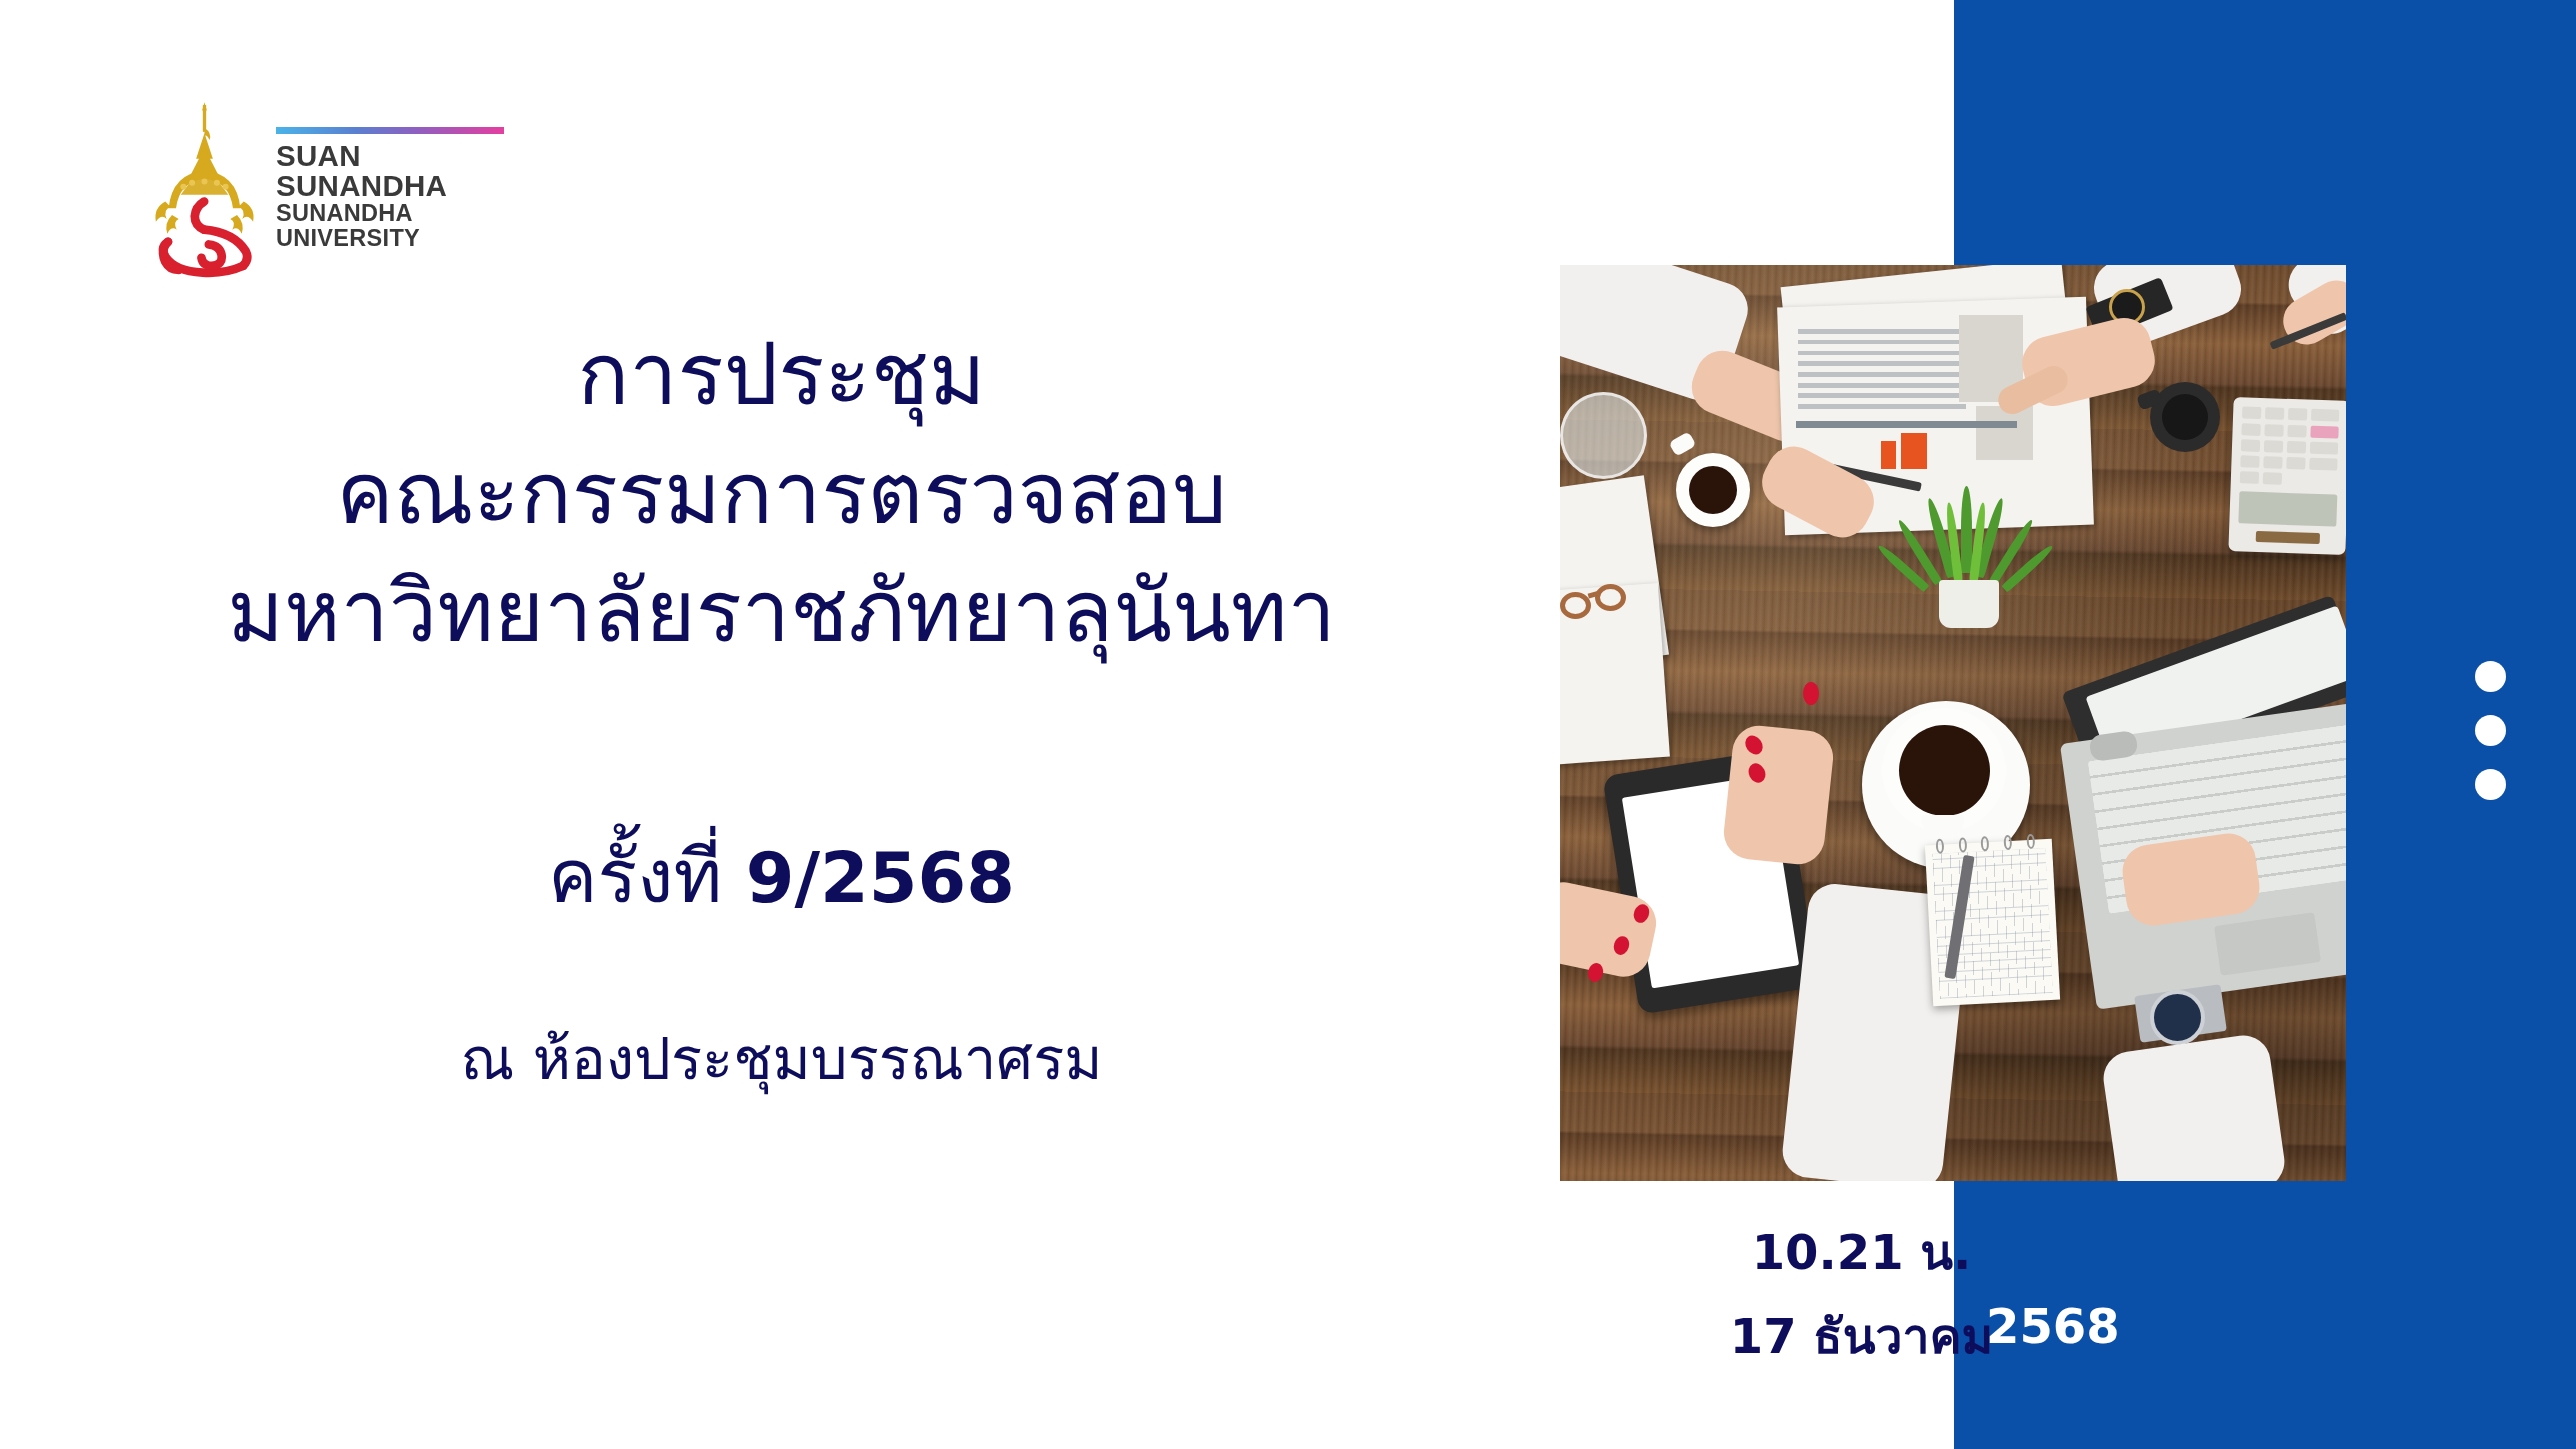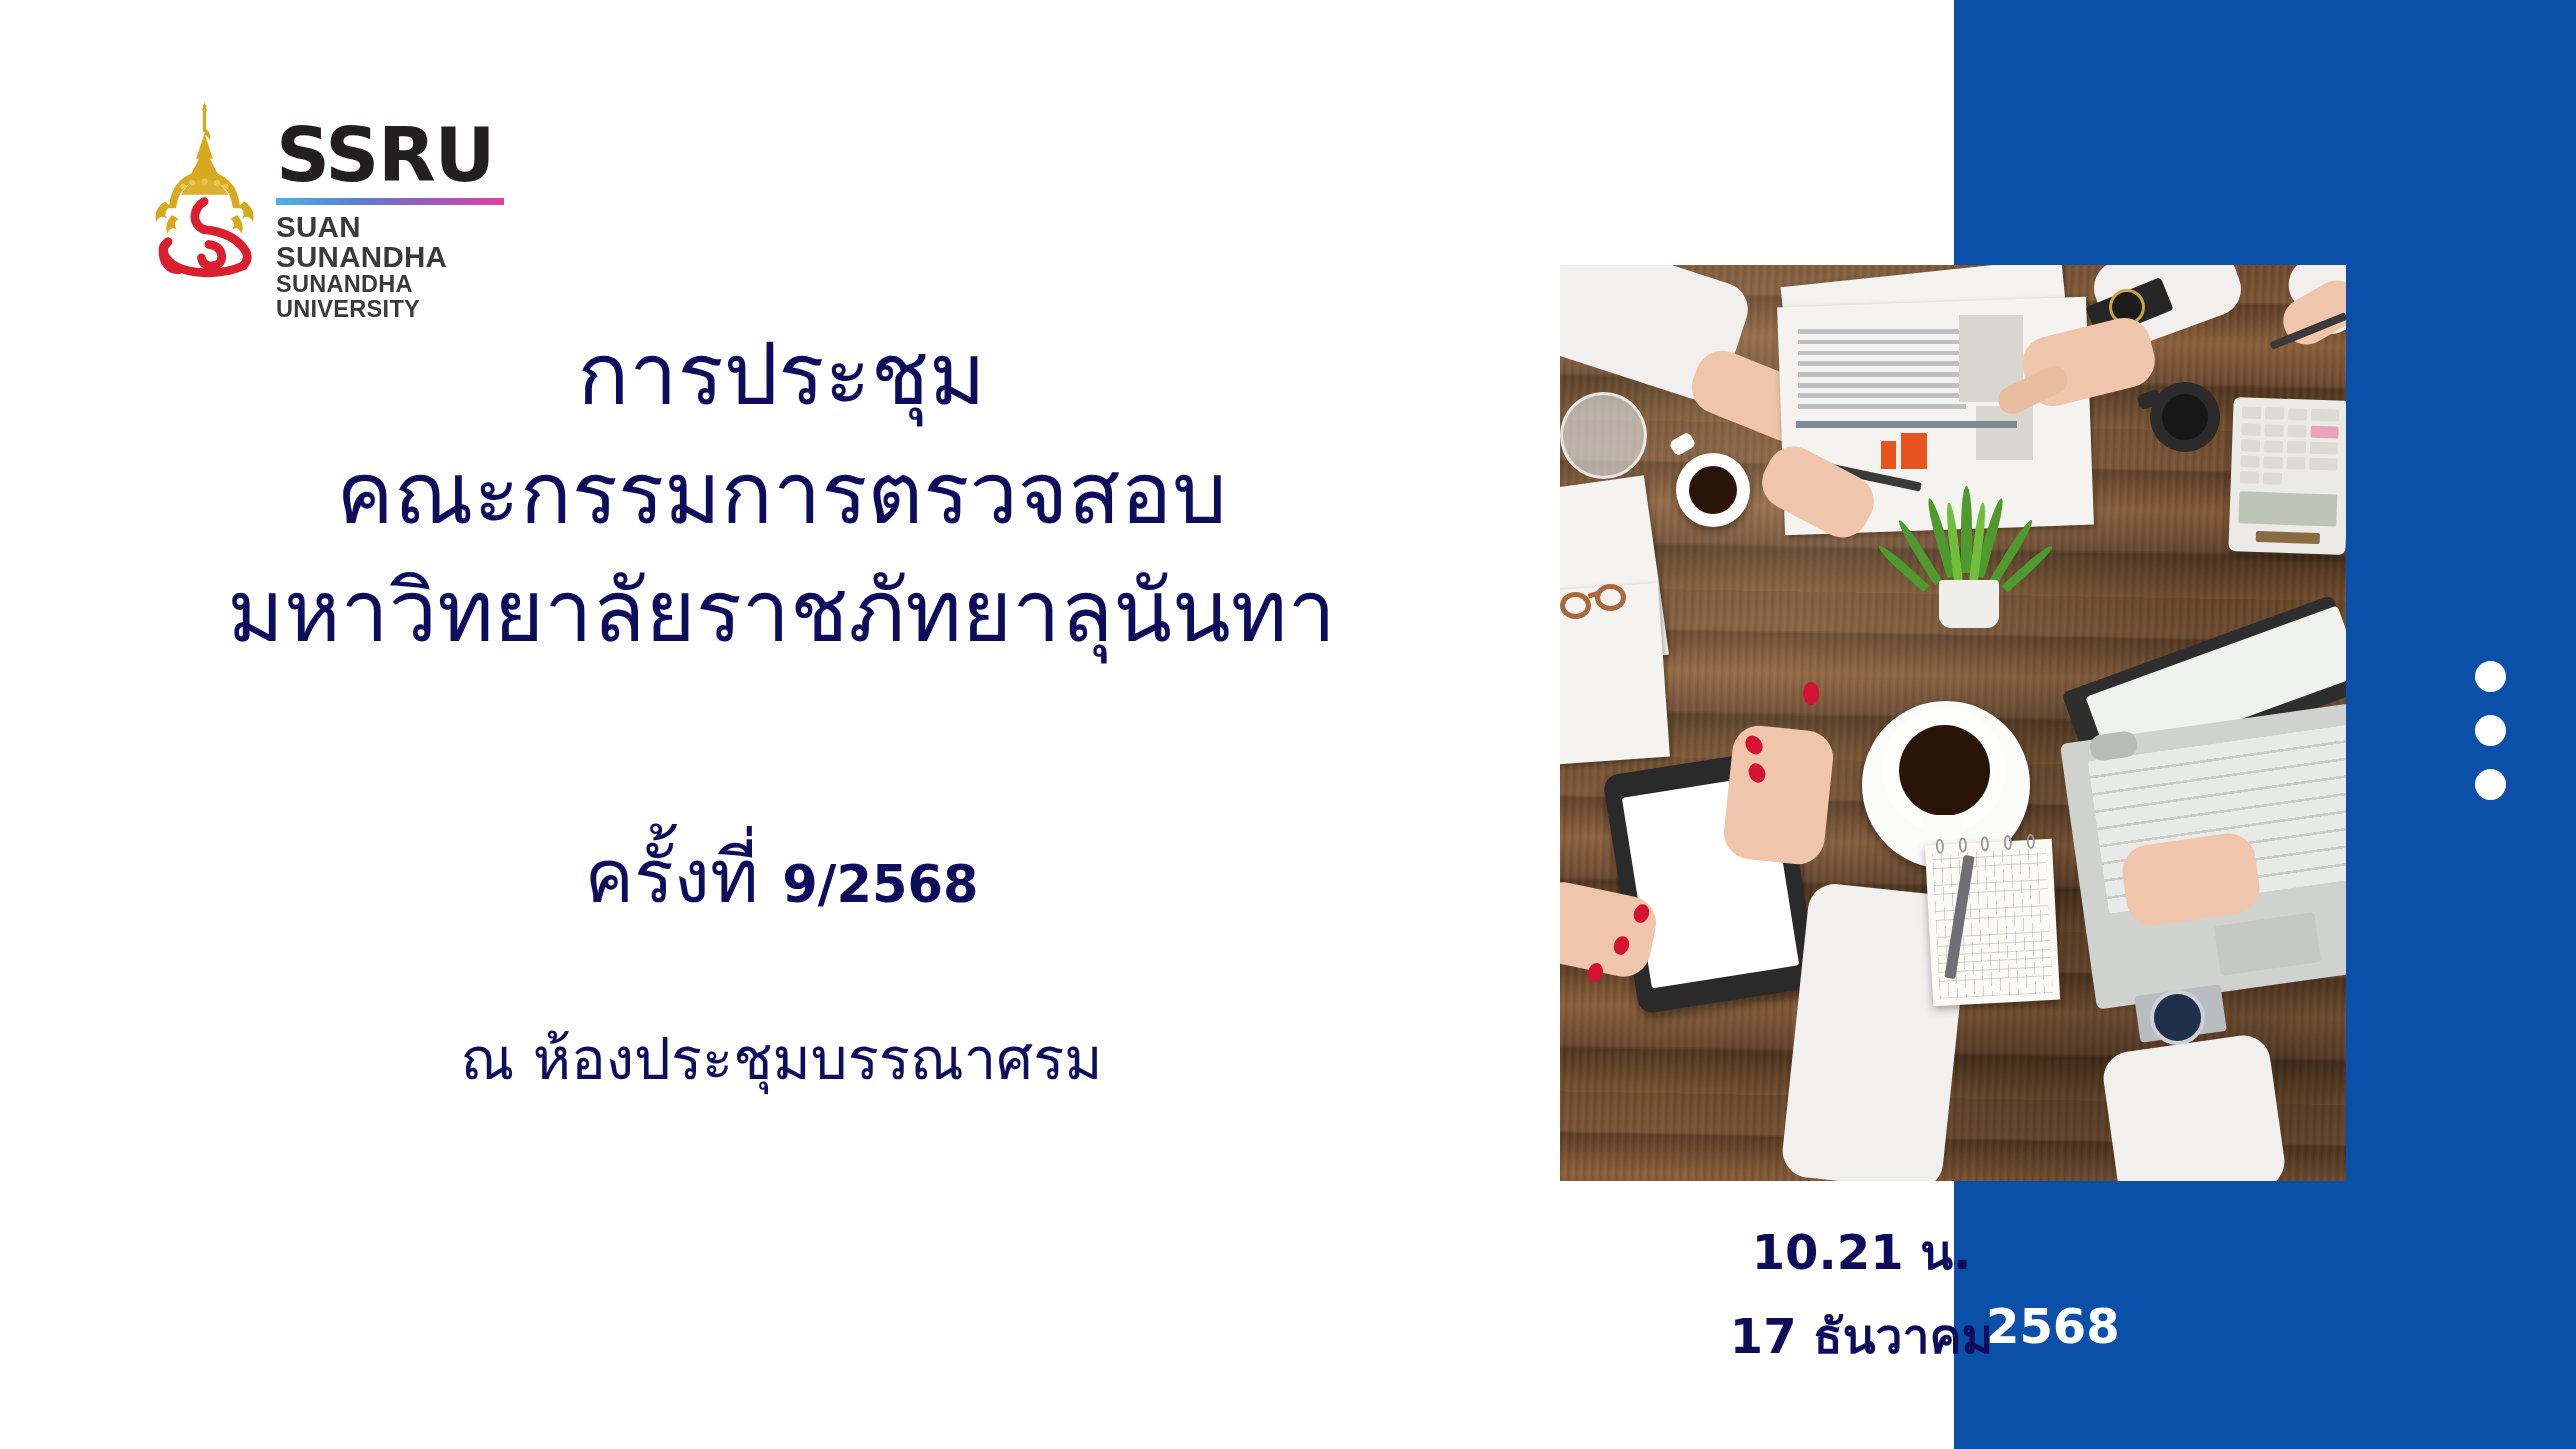--- a/index.html
+++ b/index.html
@@ -54,21 +54,21 @@
     white-space:nowrap;
   }
   .h-line.l2{ font-size:86px; }
   .h-line.l3{ font-size:86px; }
 
   .crang{
     position:absolute; left:0; top:832px; width:1563px;
     text-align:center; color:#0D0D5C; font-size:74px; line-height:1.2;
     white-space:nowrap;
   }
-  .crang b{ font-weight:bold; font-size:51px; }
+  .crang b{ font-weight:bold; font-size:70px; }
 
   .venue{
     position:absolute; left:0; top:1020px; width:1563px;
     text-align:center; color:#0D0D5C; font-size:58px; line-height:1.35;
   }
   .venue b{ font-weight:bold; }
 
   
   .photo{
     position:absolute; left:1560px; top:265px; width:786px; height:916px;
@@ -181,21 +181,20 @@
       <g fill="none" stroke="#d8202f" stroke-width="13" stroke-linecap="round" stroke-linejoin="round">
         <path d="M88 150 Q75 158 74 172 Q74 186 88 192"></path>
         <path d="M88 192 Q132 196 150 224 Q156 236 146 246"></path>
         <path d="M146 246 Q120 258 86 256 Q44 254 30 232 Q22 218 34 210"></path>
         <path d="M34 210 Q22 222 30 240 Q36 252 50 252"></path>
         <path d="M95 214 Q112 216 114 230 Q116 244 100 246 Q86 246 84 234"></path>
       </g>
     </svg>
   </div>
   <div class="logo-word">
-    <div class="ssru-text">SSRU</div>
     <div class="ssru-bar"></div>
     <div class="ssru-sub1">SUAN SUNANDHA</div>
     <div class="ssru-sub2">SUNANDHA UNIVERSITY</div>
   </div>
 </div>
 
 <div class="headline">
   <div class="h-line l1">การประชุม</div>
   <div class="h-line l2">คณะกรรมการตรวจสอบ</div>
   <div class="h-line l3">มหาวิทยาลัยราชภัทยาลุนันทา</div>

